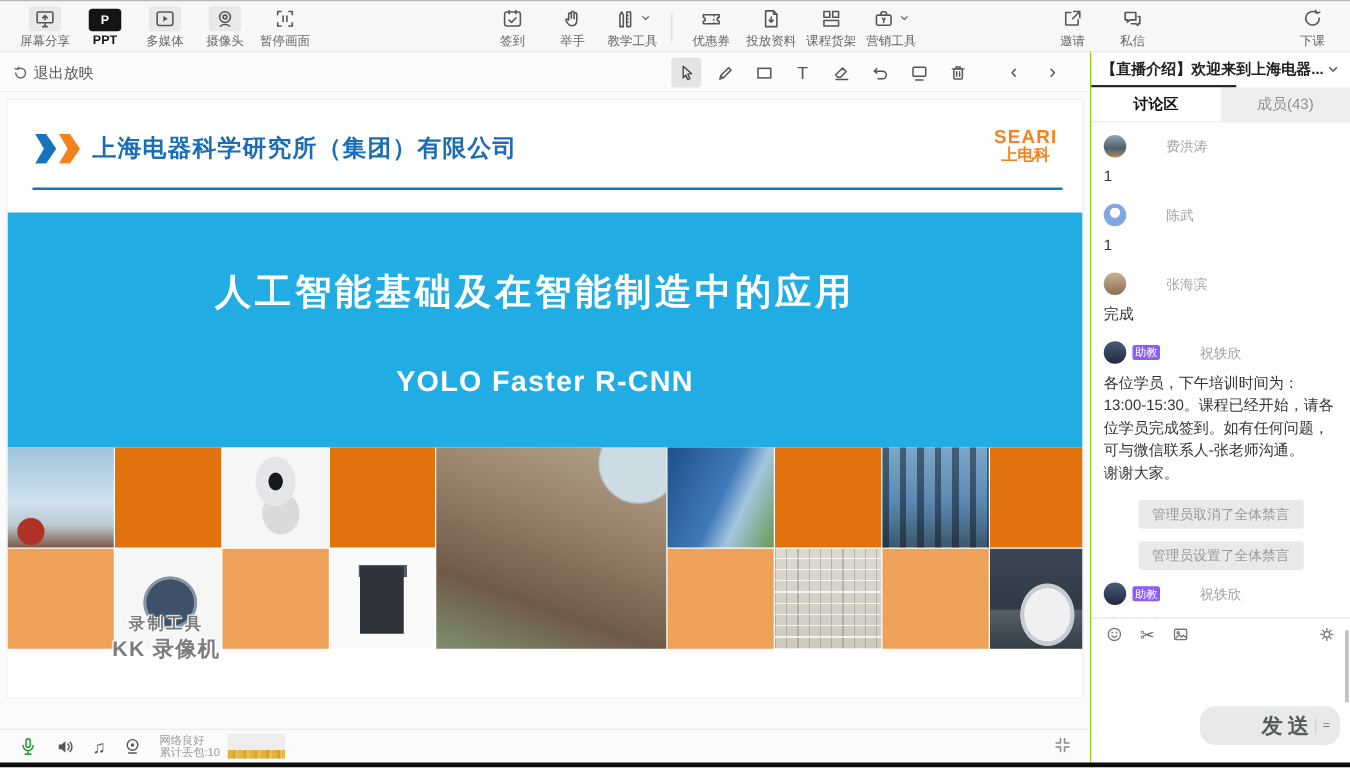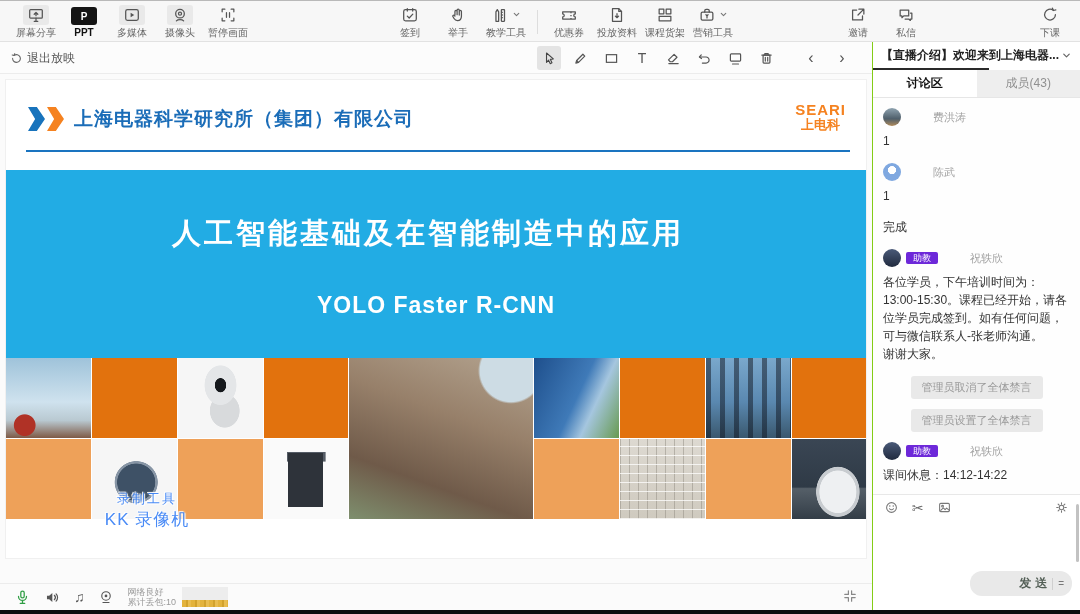--- a/index.html
+++ b/index.html
@@ -77,22 +77,22 @@
   .ph-insulators { background:
     repeating-linear-gradient(90deg, rgba(15,20,30,.5) 0 5px, rgba(0,0,0,0) 5px 14px),
     linear-gradient(180deg,#7aa8cc 0%,#5a88b0 55%,#3a586e 100%); }
   .ph-chamber { background:
     repeating-linear-gradient(0deg, rgba(255,255,255,.75) 0 1px, rgba(0,0,0,0) 1px 9px),
     repeating-linear-gradient(90deg, rgba(150,145,135,.55) 0 1px, rgba(0,0,0,0) 1px 9px),
     linear-gradient(180deg,#ddd9d1 0%,#cfcabf 100%); }
   .ph-car { background:
     radial-gradient(ellipse at 62% 66%, #eef0f2 0 28%, #c8ccd0 29% 33%, rgba(0,0,0,0) 34%),
     linear-gradient(180deg,#3a4654 0%,#2f3a46 60%,#555f68 62%,#333d47 100%); }
-  .watermark { position:absolute; left:66px; top:410px; width:150px; text-align:center; z-index:5;
-    color:#3b82f6; font-weight:normal; opacity:.92;
+  .watermark { position:absolute; left:52px; top:410px; width:150px; text-align:center; z-index:5;
+    color:#737373; font-weight:bold; opacity:.92;
     text-shadow:0 0 2px #fff,0 0 2px #fff,1px 1px 0 #fff,-1px -1px 0 #fff; }
   .wm1 { font-size:13px; letter-spacing:2px; }
   .wm2 { font-size:17px; letter-spacing:1px; }
 
   
   .statusbar { position:absolute; left:0; top:583px; width:872px; height:27px; background:#fbfbfb;
     border-top:1px solid #ececec; display:flex; align-items:center; }
   .sb-icons { display:flex; align-items:center; gap:13px; padding-left:14px; }
   .sb-ic { display:flex; align-items:center; cursor:pointer; }
   .music-glyph { font-size:14px; color:#555; line-height:1; }
@@ -117,34 +117,34 @@
   .ctab.active { background:#fff; color:#111; font-weight:bold; }
   .msgs { position:absolute; left:0; right:0; top:56px; bottom:116px; overflow:hidden;
     padding:10px 10px 0; background:#fefefe; }
   .msg-head { display:flex; align-items:center; gap:5px; }
   .avatar { width:18px; height:18px; border-radius:50%; flex:0 0 18px; }
   .av0 { background:linear-gradient(180deg,#8fa3b0 0%,#4f5f6b 60%,#b08a5a 100%); }
   .av1 { background:radial-gradient(circle at 50% 40%, #fff 0 28%, #7fa8e0 30%); }
   .av2 { background:linear-gradient(180deg,#c8b294 0%,#8a6f52 100%); }
   .av3 { background:linear-gradient(180deg,#4a5a78 0%,#202a3e 100%); }
   .mname { font-size:11px; color:#a3a3a3;margin-left:27px; }
-  .badge { font-size:9px; color:#fff; background:#6d28d9; border-radius:2px; padding:1px 7px; line-height:1.2; }
+  .badge { font-size:9px; color:#fff; background:#8b5cf6; border-radius:2px; padding:1px 2px; line-height:1.2; }
   .mtext { font-size:12px; color:#333; margin:6px 0 13px; line-height:1.5; white-space:pre-line; }
   .syspill { width:fit-content; margin:2px auto 10px; background:#e9e9e9; color:#9a9a9a;
     font-size:11px; padding:4px 11px; border-radius:3px; white-space:nowrap; }
   .chat-tools { position:absolute; left:0; right:0; top:452px; height:26px; background:#fff;
     border-top:1px solid #e8e8e8; display:flex; align-items:center; gap:13px; padding:0 11px; }
   .ctool { display:flex; align-items:center; cursor:pointer; color:#777; }
   .scissors-glyph { font-size:14px; color:#666; line-height:1; }
   .gear-right { margin-left:auto; }
   .chat-input { position:absolute; left:0; right:0; top:478px; bottom:0; background:#fff; cursor:text; }
   .send-row { position:absolute; right:8px; bottom:14px; }
   .send-btn { display:flex; align-items:center; background:#e9e9e9; border-radius:12px;
     padding:4px 8px 4px 12px; cursor:pointer; }
-  .send-label { font-size:12px; color:#535f56; letter-spacing:4px; font-weight:bold;margin-left:37px; }
+  .send-label { font-size:17px; color:#535f56; letter-spacing:4px; font-weight:bold;margin-left:37px; }
   .send-sep { width:1px; height:12px; background:#cfcfcf; margin:0 5px 0 1px; }
   .send-menu { font-size:10px; color:#777; }
   .chat-scroll { position:absolute; right:1px; top:462px; width:3px; height:58px; background:#c2c2c2; border-radius:2px; }
 
   .bottom-edge { position:absolute; left:0; top:610px; width:1080px; height:4px; background:#0d0d0d; }
 </style>
 </head>
 <body>
 
 <div class="stage">
@@ -476,20 +476,24 @@
         <div class="mtext">1</div>
       </div>
       <div>
         <div class="msg-head">
           <span class="avatar av1"></span>
           <span class="mname">陈武</span>
         </div>
         <div class="mtext">1</div>
       </div>
       <div>
+        <div class="msg-head">
+          <span class="avatar av2"></span>
+          <span class="mname">张海滨</span>
+        </div>
         <div class="mtext">完成</div>
       </div>
       <div>
         <div class="msg-head">
           <span class="avatar av3"></span>
           <span class="badge">助教</span>
           <span class="mname">祝轶欣</span>
         </div>
         <div class="mtext">各位学员，下午培训时间为：13:00-15:30。课程已经开始，请各位学员完成签到。如有任何问题，可与微信联系人-张老师沟通。
 谢谢大家。</div>

